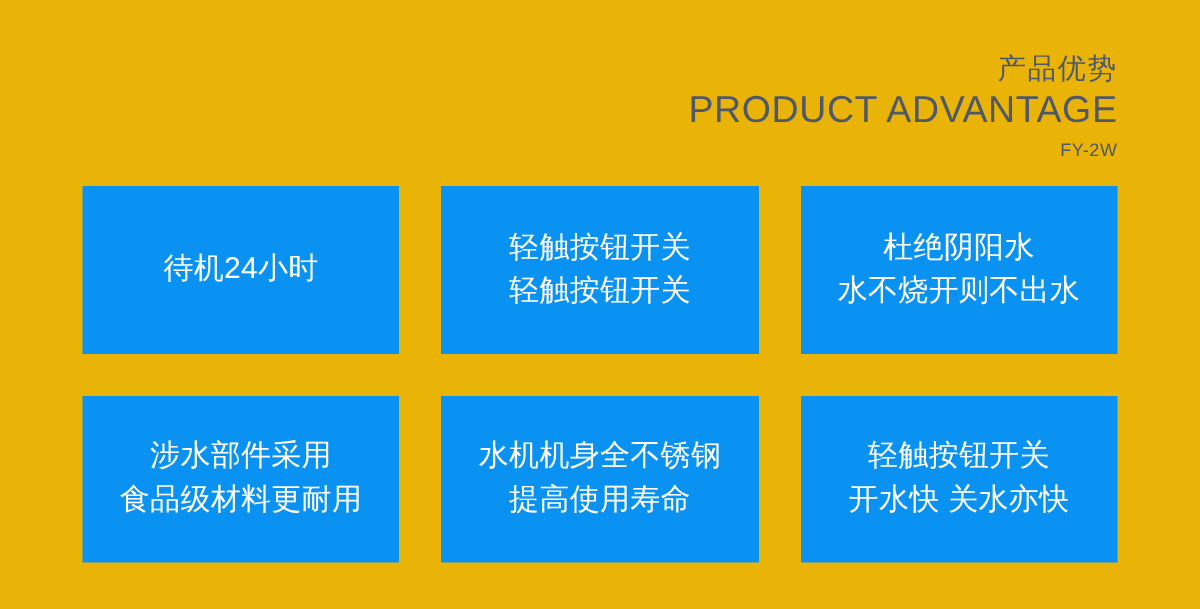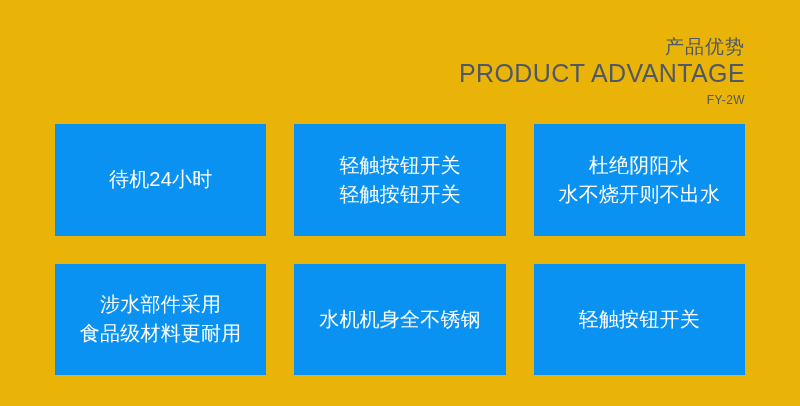--- a/index.html
+++ b/index.html
@@ -112,21 +112,23 @@
       <div class="card-line">水不烧开则不出水</div>
     </div>
 
     <div class="advantage-card">
       <div class="card-line">涉水部件采用</div>
       <div class="card-line">食品级材料更耐用</div>
     </div>
 
     <div class="advantage-card">
       <div class="card-line">水机机身全不锈钢</div>
+      <div class="card-line">提高使用寿命</div>
     </div>
 
     <div class="advantage-card">
       <div class="card-line">轻触按钮开关</div>
+      <div class="card-line">开水快 关水亦快</div>
     </div>
 
   </div>
 
 </div>
 
 </body></html>

